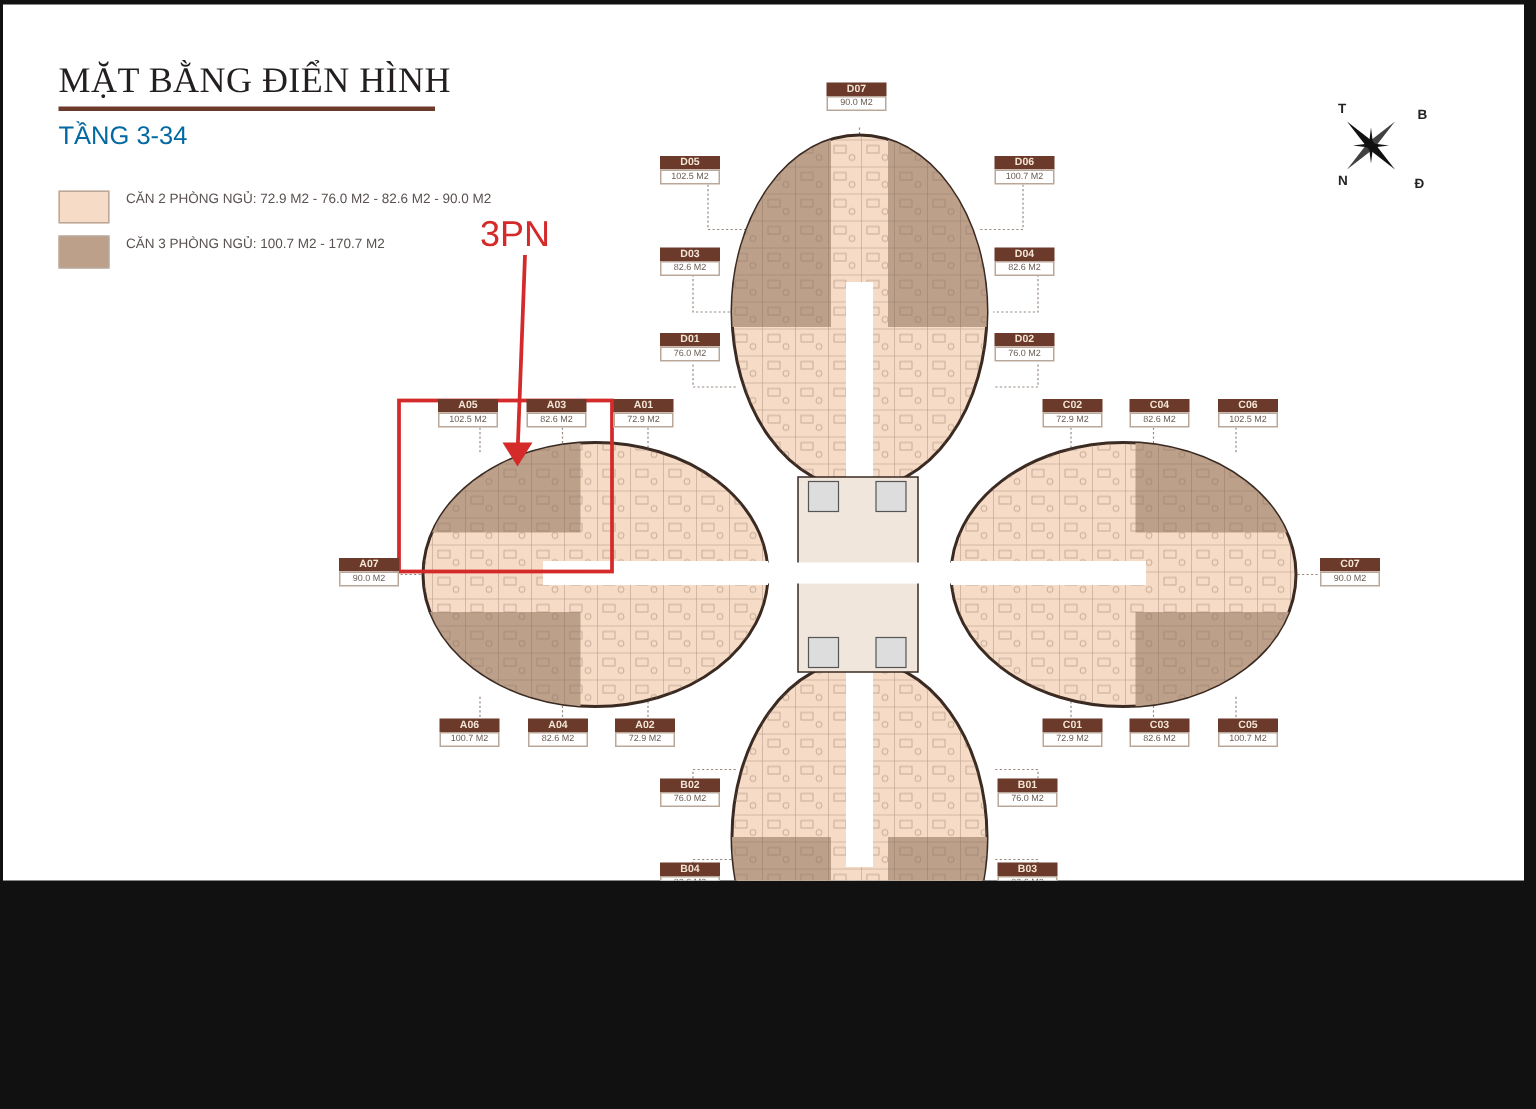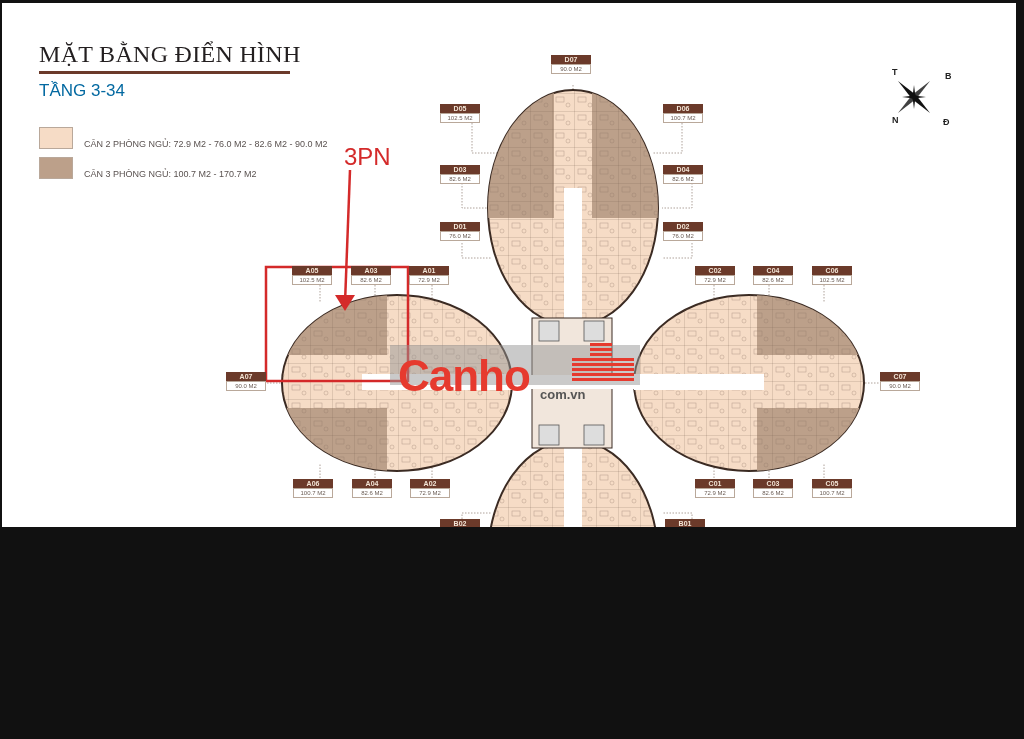--- a/index.html
+++ b/index.html
@@ -1,30 +1,30 @@
 <!DOCTYPE html>
 <html><head>
 <meta charset="utf-8">
 <style>
   html, body { margin:0; padding:0; }
   body { width:1024px; height:739px; background:#111; position:relative; overflow:hidden; font-family:"Liberation Sans", sans-serif; }
-  .sheet { position:absolute; left:2px; top:3px; width:1014px; height:524px; background:#ffffff; overflow:hidden; }
+  .sheet { position:absolute; left:2px; top:3px; width:1014px; height:584px; background:#ffffff; overflow:hidden; }
   .title { position:absolute; left:37px; top:38px; font-family:"Liberation Serif", serif; font-size:24px; color:#231f20; letter-spacing:0.3px; white-space:nowrap; }
   .title-rule { position:absolute; left:37px; top:68px; width:251px; height:3px; background:#6b3a2a; }
   .subtitle { position:absolute; left:37px; top:78px; font-size:17px; color:#0369a1; white-space:nowrap; }
-  .legend-row { position:absolute; left:37px; display:flex; align-items:flex-end; }
+  .legend-row { position:absolute; left:37px; display:flex; align-items:flex-start; }
   .legend-swatch { width:32px; height:20px; border:1px solid #b9a89a; }
   .legend-text { margin-left:11px; font-size:9px; color:#5a5250; white-space:nowrap; }
   .compass { position:absolute; left:870px; top:60px; width:90px; height:70px; }
   .compass span { position:absolute; font-size:9px; font-weight:bold; color:#222; }
   .plan { position:absolute; left:0; top:0; }
   .unit-label { position:absolute; width:40px; text-align:center; }
   .unit-code { background:#6b3a2a; color:#f3e5d6; font-size:7px; font-weight:bold; height:9px; line-height:9px; }
   .unit-area { background:#fff; color:#6b5d55; border:1px solid #b9a89a; font-size:6px; height:8px; line-height:8px; }
-  .annot { position:absolute; left:318px; top:140px; font-size:24px; color:#d42a2a; white-space:nowrap;margin-left:24px; }
+  .annot { position:absolute; left:318px; top:140px; font-size:24px; color:#d42a2a; white-space:nowrap; }
   .watermark { position:absolute; left:388px; top:338px; width:250px; height:68px; }
   .wm-band { position:absolute; left:0; top:4px; width:250px; height:40px; background:rgba(150,150,150,0.5); }
   .wm-text { position:absolute; left:8px; top:10px; font-size:44px; font-weight:bold; color:#e63a2e; letter-spacing:-1px; white-space:nowrap; }
   .wm-sub { position:absolute; left:150px; top:46px; font-size:13px; font-weight:bold; color:#555; white-space:nowrap; }
 </style>
 </head>
 <body>
 
 <div class="sheet">
 
@@ -281,30 +281,13 @@
   </div>
   <div class="unit-label" style="left:663px;top:633px;">
     <div class="unit-code">B05</div>
     <div class="unit-area">100.7 M2</div>
   </div>
   <div class="unit-label" style="left:551px;top:684px;">
     <div class="unit-code">B07</div>
     <div class="unit-area">90.0 M2</div>
   </div>
 
-  <div class="watermark">
-    <div class="wm-band"></div>
-    <svg style="position:absolute;left:178px;top:0;" width="72" height="46">
-      <g fill="#e63a2e">
-        <rect x="22" y="2" width="22" height="3"></rect>
-        <rect x="22" y="7" width="22" height="3"></rect>
-        <rect x="22" y="12" width="22" height="3"></rect>
-        <rect x="4" y="17" width="62" height="3"></rect>
-        <rect x="4" y="22" width="62" height="3"></rect>
-        <rect x="4" y="27" width="62" height="3"></rect>
-        <rect x="4" y="32" width="62" height="3"></rect>
-        <rect x="4" y="37" width="62" height="3"></rect>
-      </g>
-    </svg>
-    <div class="wm-text">Canho</div>
-    <div class="wm-sub">com.vn</div>
-  </div>
 </div>
 
 </body></html>

